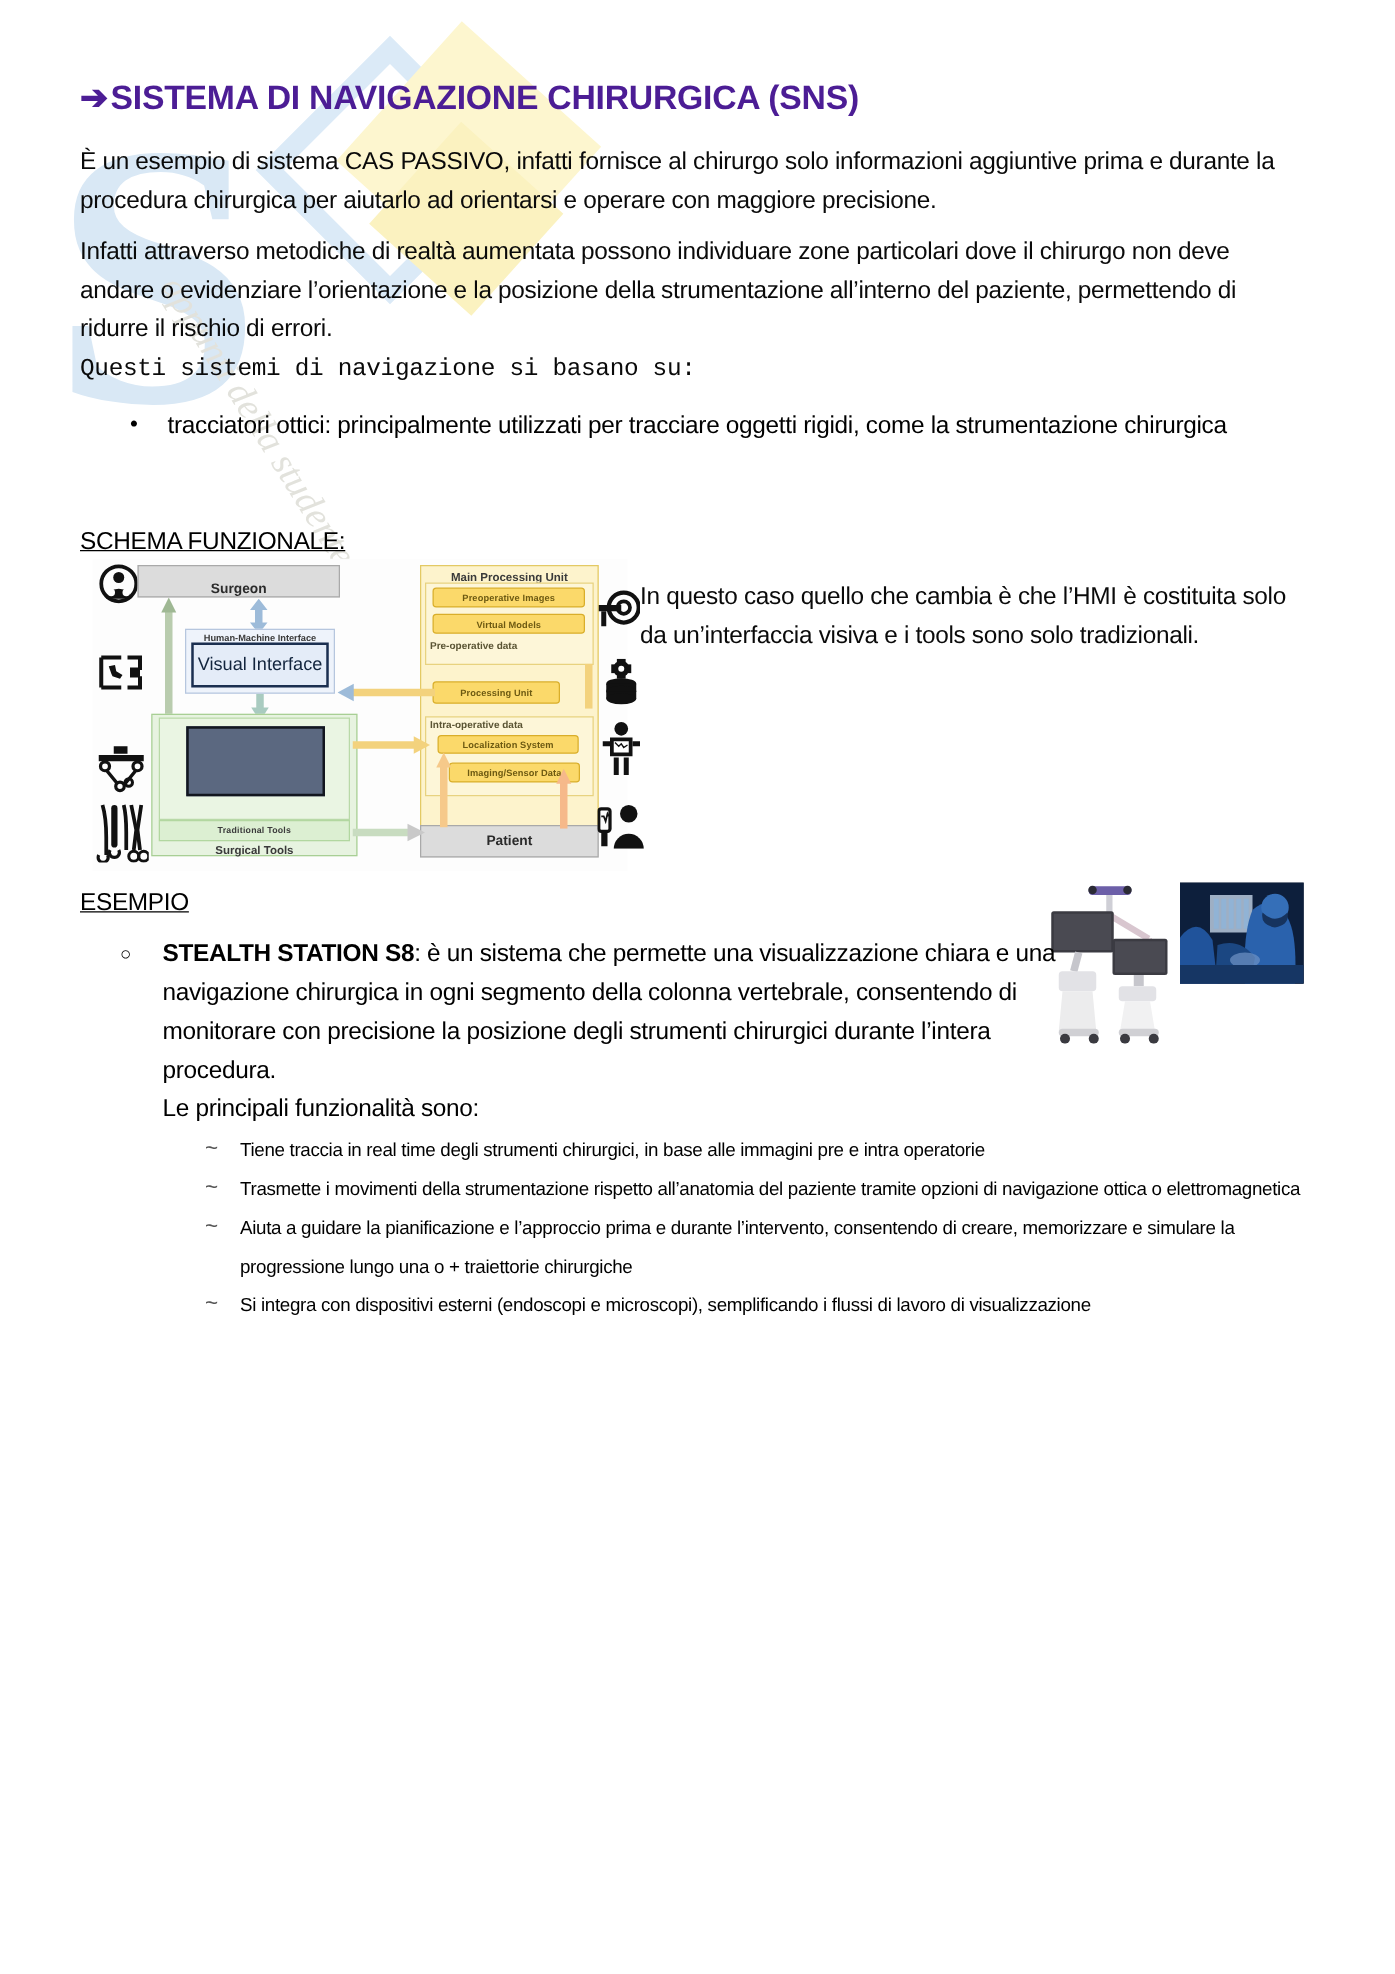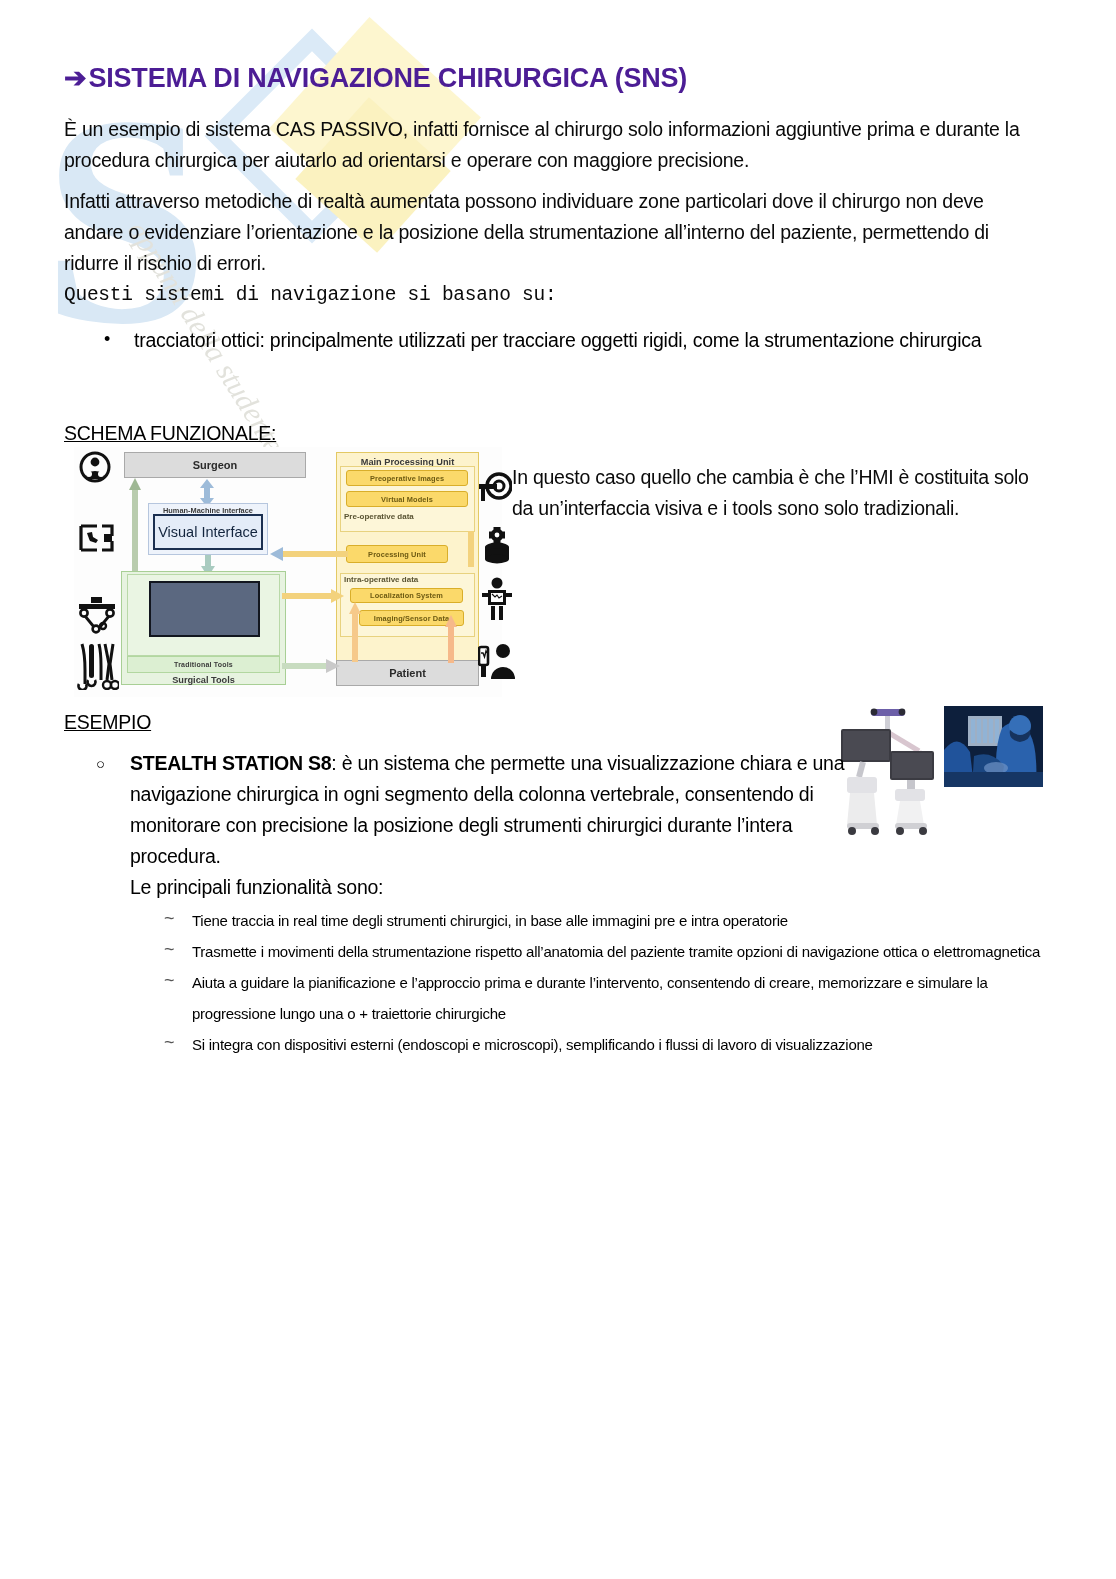--- a/index.html
+++ b/index.html
@@ -368,21 +368,21 @@
         <rect x="12" y="4" width="5" height="34" rx="2.5" fill="#111"></rect>
         <path d="M11 40 a4 4 0 1 0 7 0" stroke="#111" stroke-width="2.6" fill="none"></path>
         <path d="M22 4 q2 8 2 22 v14" stroke="#111" stroke-width="3" fill="none"></path>
         <path d="M28 4 l4 20 -2 16" stroke="#111" stroke-width="3" fill="none"></path>
         <path d="M36 4 l-3 20 2 16" stroke="#111" stroke-width="3" fill="none"></path>
         <circle cx="30" cy="45" r="4" fill="none" stroke="#111" stroke-width="2.4"></circle>
         <circle cx="38" cy="45" r="4" fill="none" stroke="#111" stroke-width="2.4"></circle>
       </svg>
     </div>
 
-    <div class="box grey-box" style="left:50px; top:5px; width:182px; height:26px;">
+    <div class="box grey-box" style="left:36px; top:5px; width:162px; height:26px;align-items:flex-end;">
       <span>Surgeon</span>
     </div>
 
     <div class="arr" style="left:54px; top:31px;">
       <svg width="14" height="174" viewBox="0 0 14 174">
         <rect x="4" y="10" width="6" height="164" fill="#b9ccae"></rect>
         <path d="M7 0 L13 12 L1 12 Z" fill="#9fb894"></path>
       </svg>
     </div>
     <div class="arr" style="left:125px; top:32px;">

